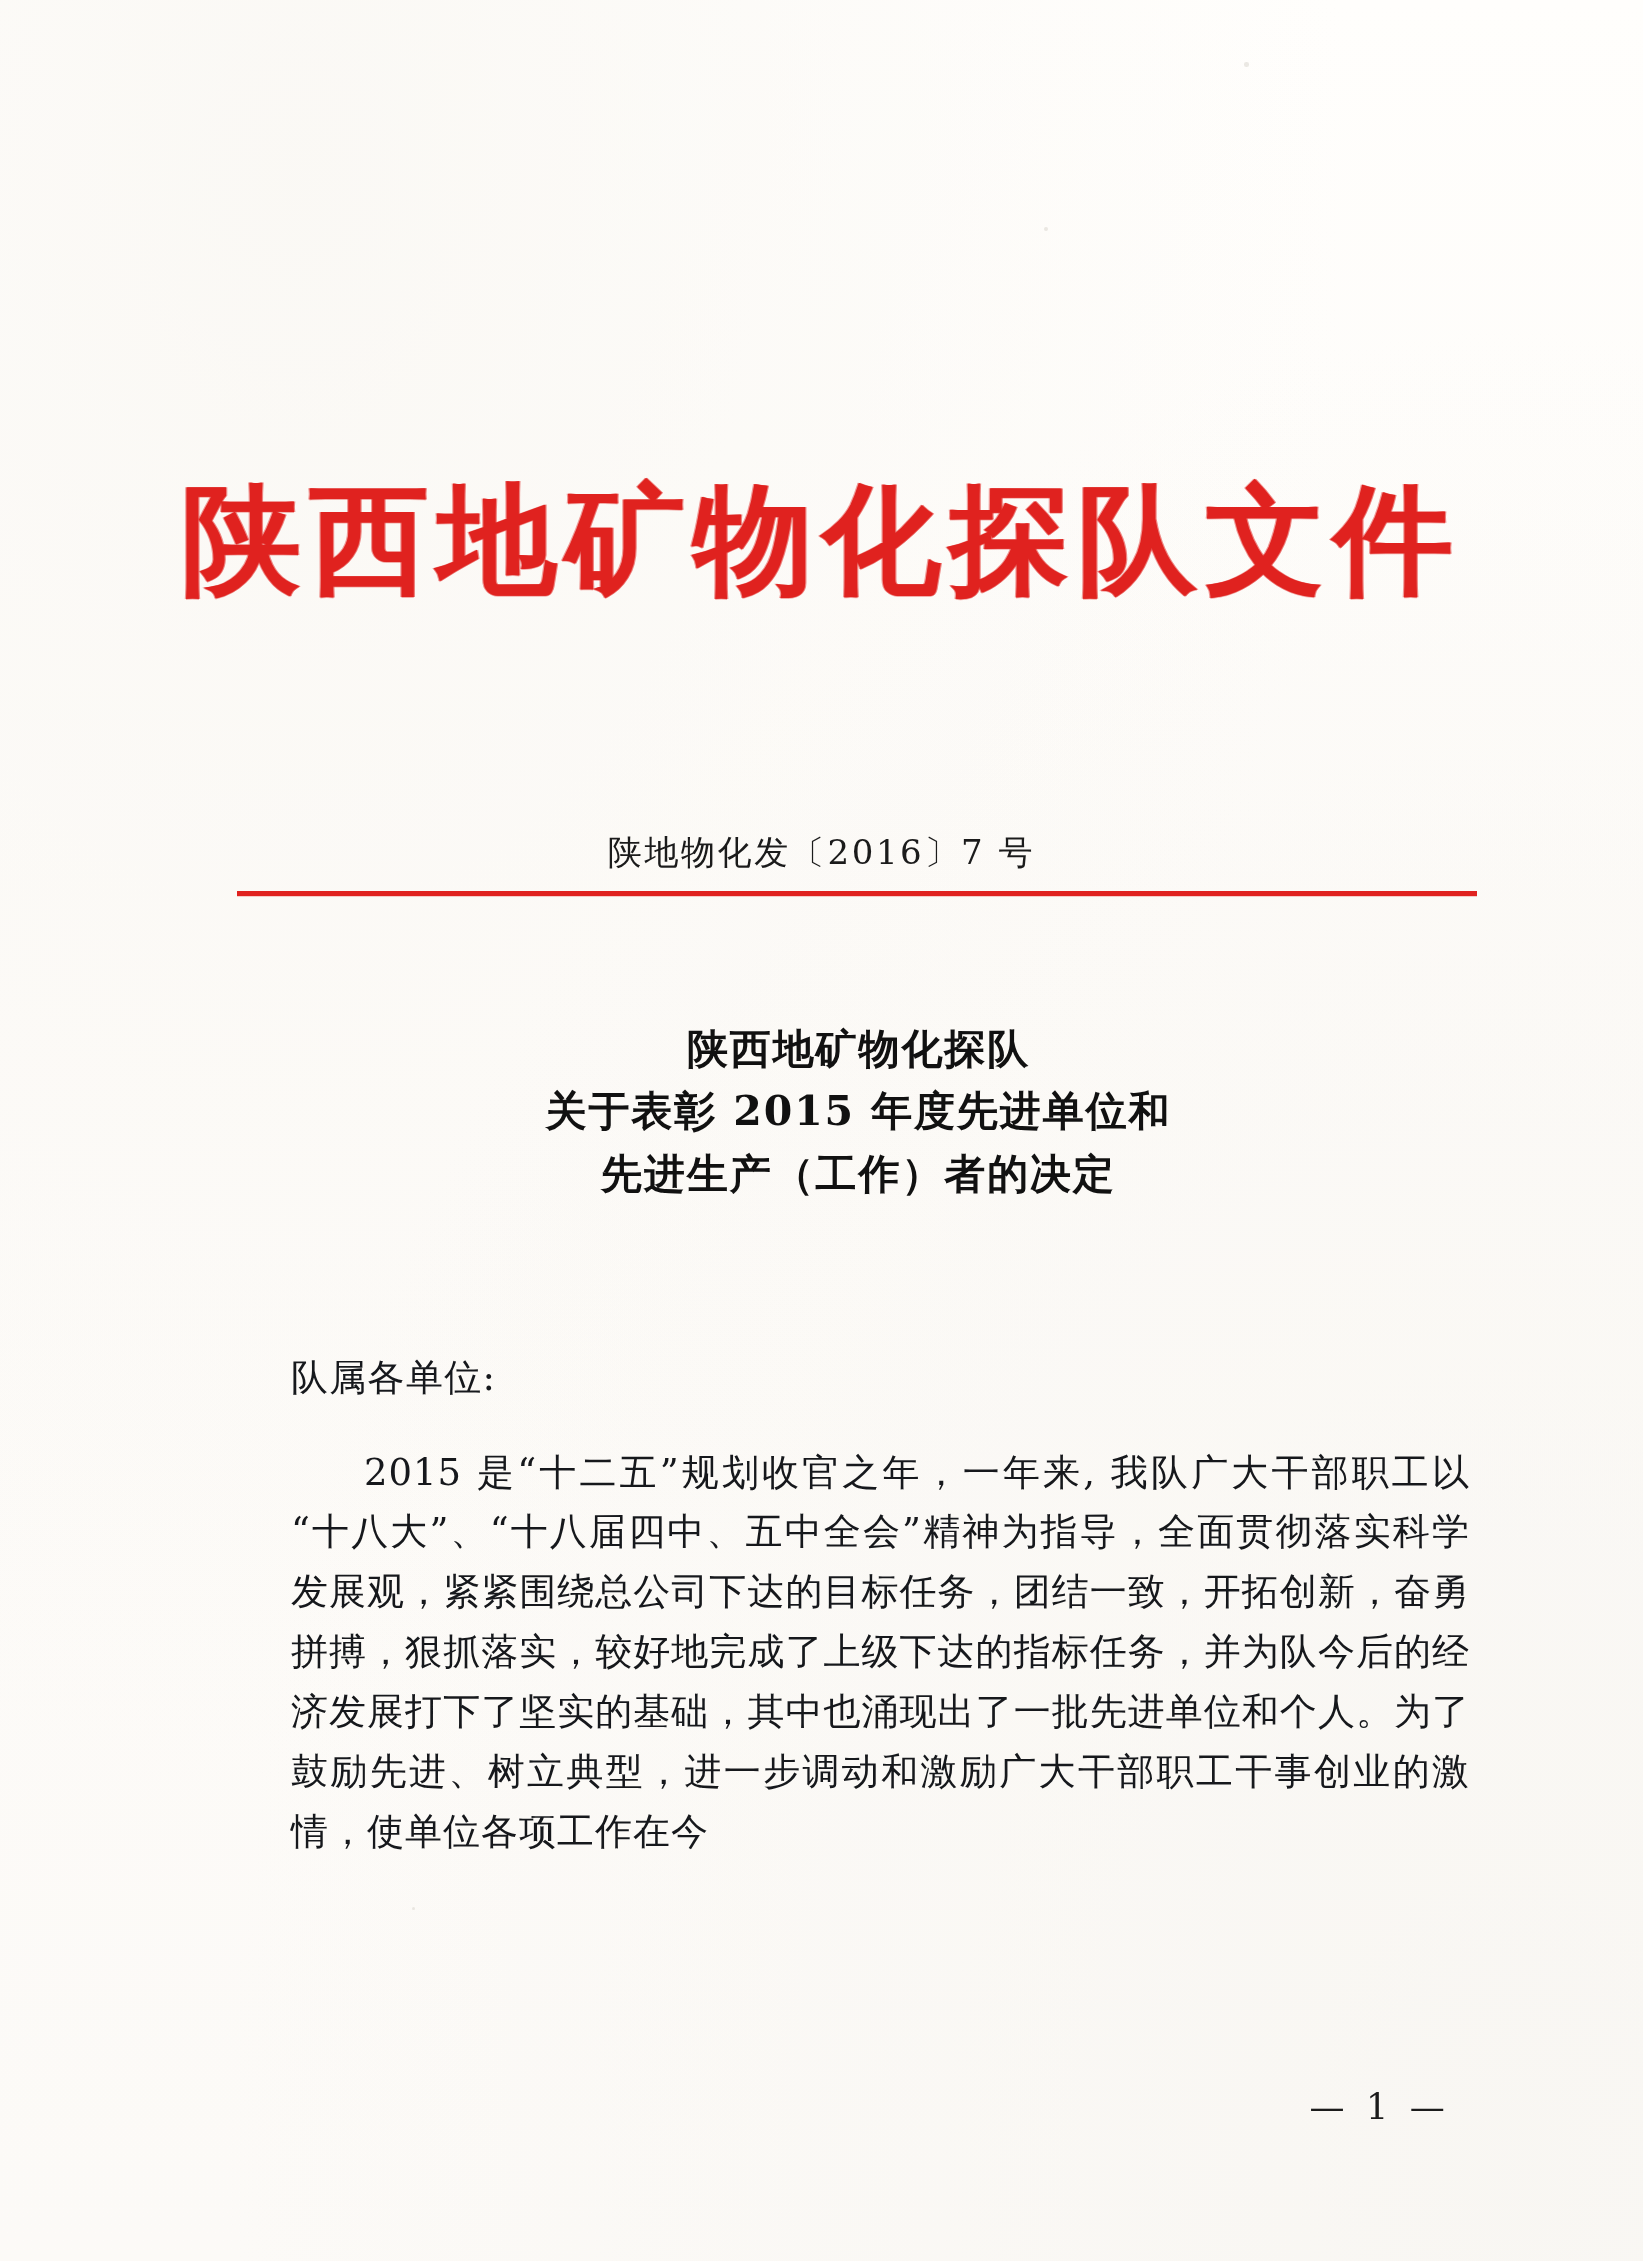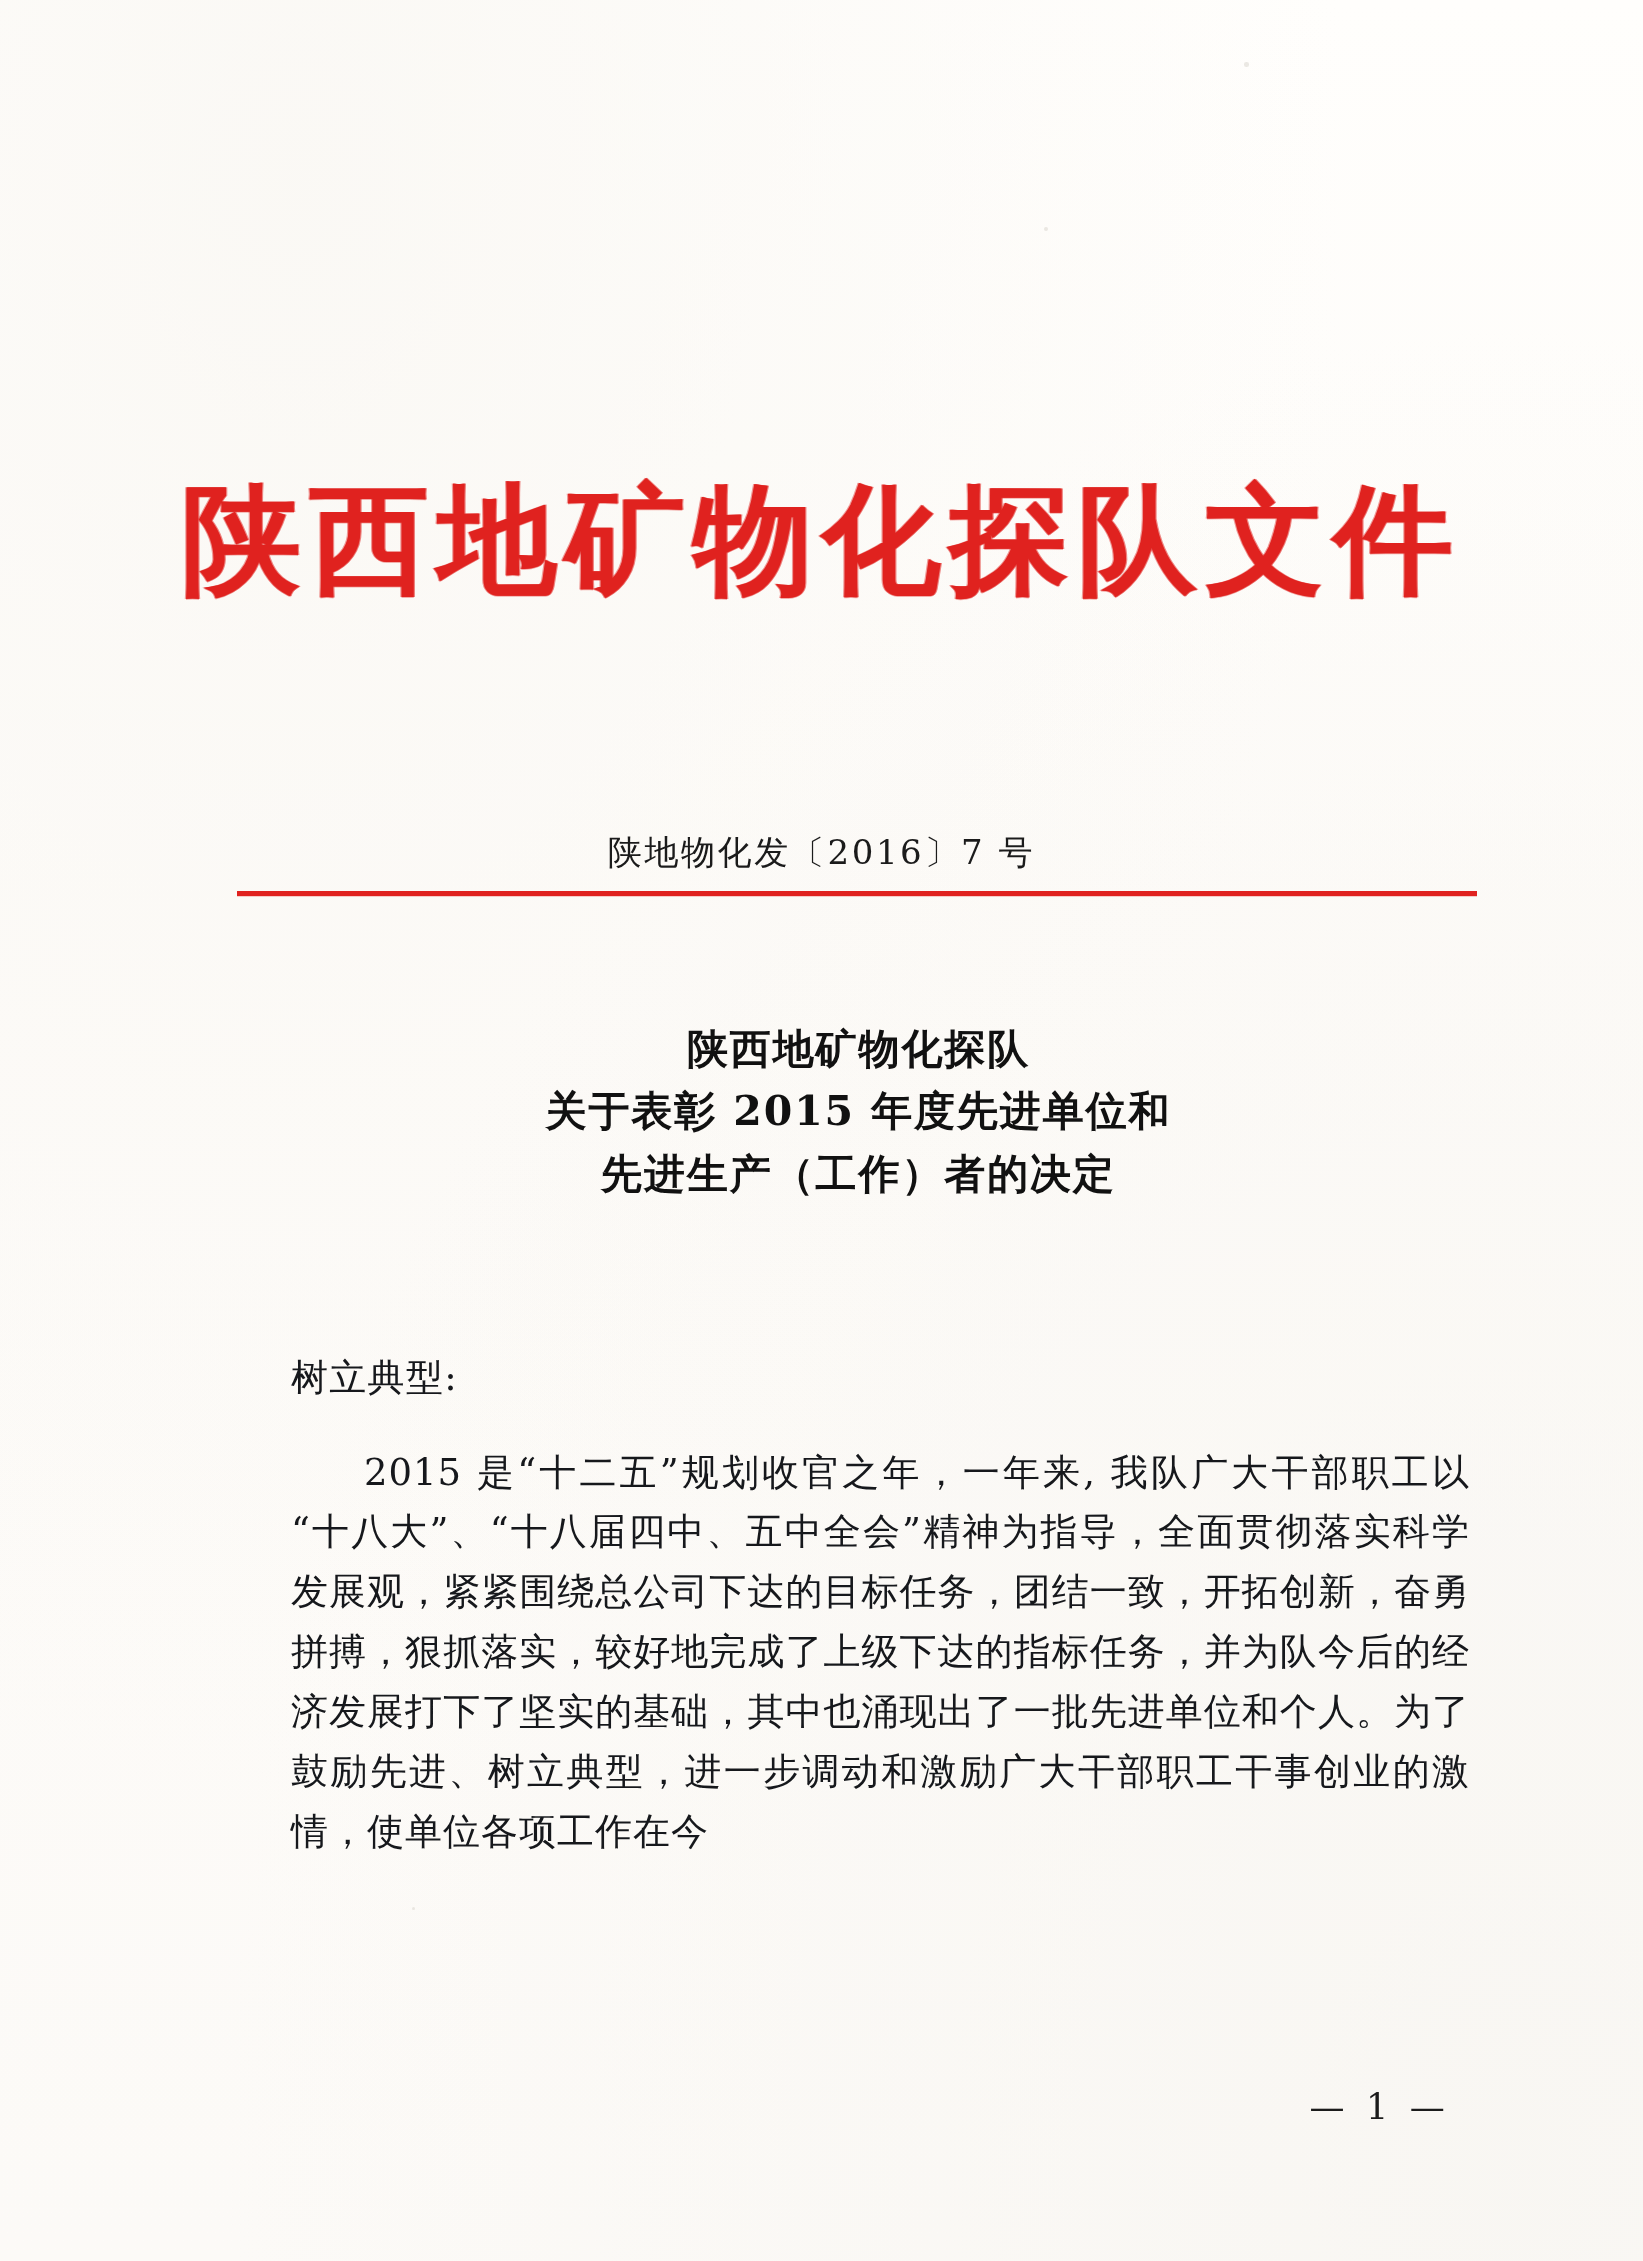--- a/index.html
+++ b/index.html
@@ -158,21 +158,21 @@
 
     <div class="red-rule"></div>
 
     <div class="title-block">
       <div class="title-line">陕西地矿物化探队</div>
       <div class="title-line">关于表彰 2015 年度先进单位和</div>
       <div class="title-line">先进生产（工作）者的决定</div>
     </div>
 
     <div class="body-block">
-      <div class="salutation">树立典型:</div>
+      <div class="salutation">队属各单位:</div>
       <p class="para">2015 是“十二五”规划收官之年，一年来, 我队广大干部职工以“十八大”、“十八届四中、五中全会”精神为指导，全面贯彻落实科学发展观，紧紧围绕总公司下达的目标任务，团结一致，开拓创新，奋勇拼搏，狠抓落实，较好地完成了上级下达的指标任务，并为队今后的经济发展打下了坚实的基础，其中也涌现出了一批先进单位和个人。为了鼓励先进、树立典型，进一步调动和激励广大干部职工干事创业的激情，使单位各项工作在今</p>
     </div>
 
     <div class="page-number">— 1 —</div>
 
     <div class="speck" style="left:1244px;top:62px;width:4.5px;height:4.5px;"></div>
     <div class="speck" style="left:1044px;top:227px;width:3.9px;height:3.9px;"></div>
     <div class="speck" style="left:412px;top:1907px;width:3.2px;height:3.2px;"></div>
   </div>
 </div>

